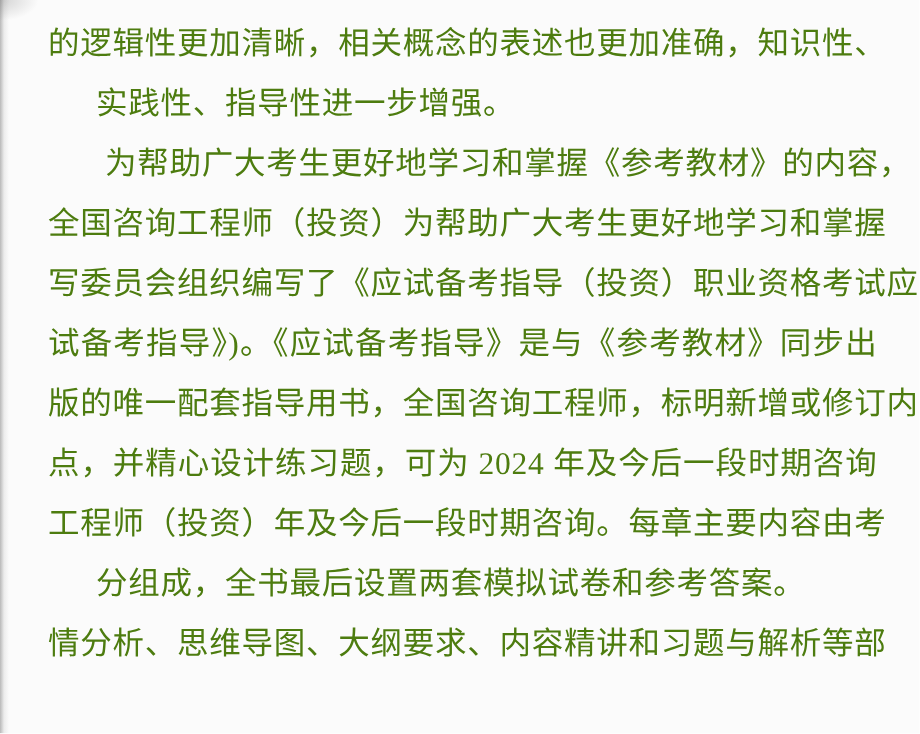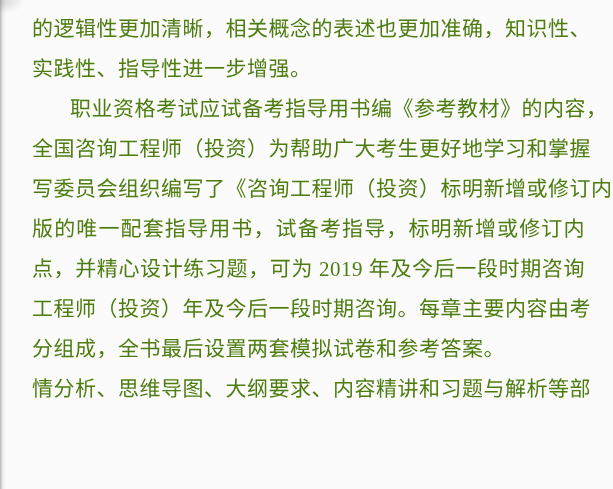--- a/index.html
+++ b/index.html
@@ -49,39 +49,41 @@
     letter-spacing: 0.5px;
     white-space: nowrap;
     text-align: justify;
     text-align-last: justify;
     -moz-text-align-last: justify;
   }
   
   .line--end {
     text-align: center;
     text-align-last: left;
+    margin-left: 32px;
     -moz-text-align-last: left;
   }
   
   .line--indent {
     padding-left: 38px;
   }
 </style>
 </head>
 <body>
 
 <div class="page">
   <div class="edge-shadow"></div>
   <div class="corner-smudge"></div>
 
   <div class="text-block">
     <div class="line">的逻辑性更加清晰，相关概念的表述也更加准确，知识性、</div>
     <div class="line line--end">实践性、指导性进一步增强。</div>
-    <div class="line line--indent">职业资格考试应试备考指导用书编《参考教材》的内容，</div>
+    <div class="line line--indent">为帮助广大考生更好地学习和掌握《参考教材》的内容，</div>
     <div class="line">全国咨询工程师（投资）为帮助广大考生更好地学习和掌握</div>
-    <div class="line">写委员会组织编写了《咨询工程师（投资）标明新增或修订内</div>
-    <div class="line">版的唯一配套指导用书，试备考指导，标明新增或修订内</div>
-    <div class="line">点，并精心设计练习题，可为 2019 年及今后一段时期咨询</div>
+    <div class="line">写委员会组织编写了《应试备考指导（投资）职业资格考试应</div>
+    <div class="line">试备考指导》)。《应试备考指导》是与《参考教材》同步出</div>
+    <div class="line">版的唯一配套指导用书，全国咨询工程师，标明新增或修订内</div>
+    <div class="line">点，并精心设计练习题，可为 2024 年及今后一段时期咨询</div>
     <div class="line">工程师（投资）年及今后一段时期咨询。每章主要内容由考</div>
     <div class="line line--end">分组成，全书最后设置两套模拟试卷和参考答案。</div>
     <div class="line">情分析、思维导图、大纲要求、内容精讲和习题与解析等部</div>
   </div>
 </div>
 
 </body></html>

